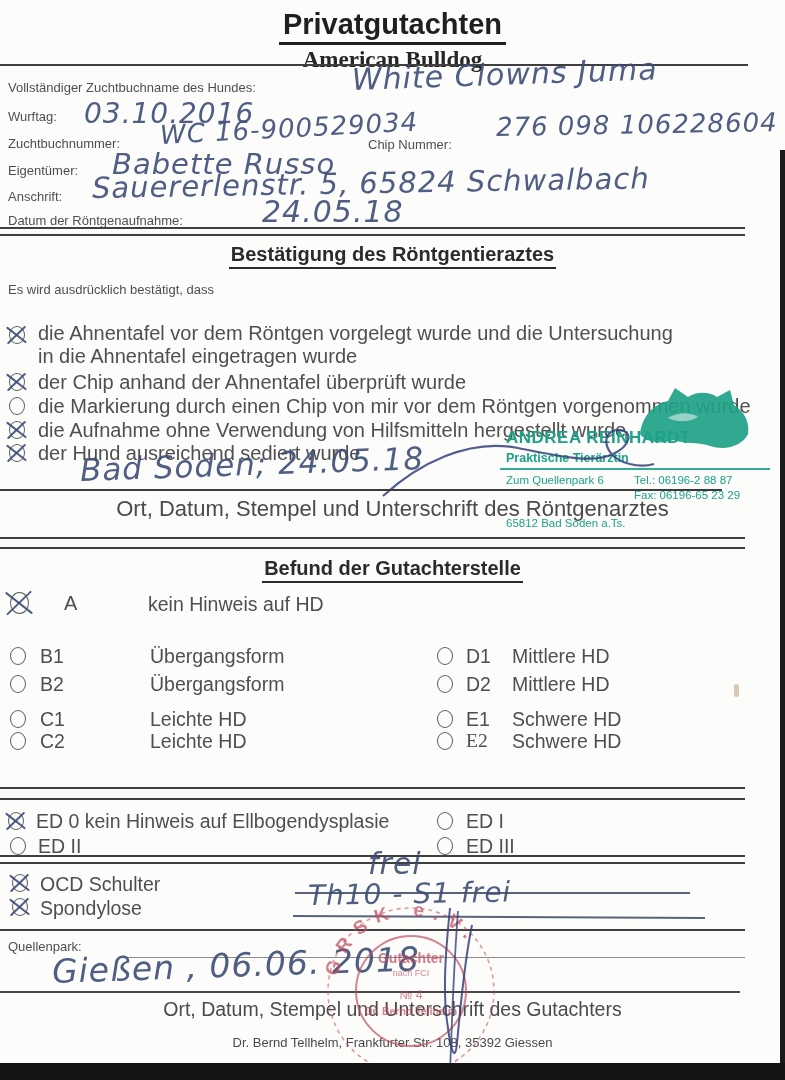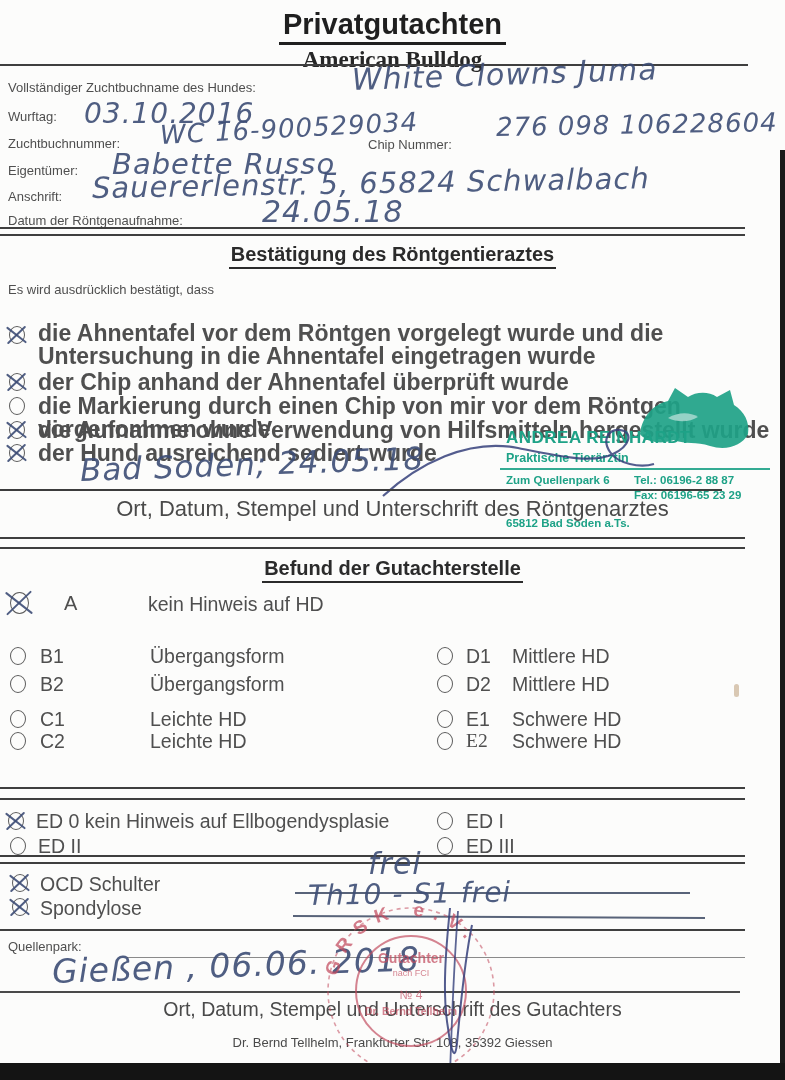--- a/index.html
+++ b/index.html
@@ -24,26 +24,26 @@
     transform-origin:left center;opacity:.9;}
   .chk{position:absolute;width:14px;height:16px;border:1.7px solid #5c5c5c;border-radius:50%;}
   .chk.checked::before,.chk.checked::after{
     content:"";position:absolute;width:25px;height:1.9px;background:#3d4d75;
     top:7px;left:-6px;border-radius:2px;opacity:.9;}
   .chk.checked::before{transform:rotate(38deg);}
   .chk.checked::after{transform:rotate(-44deg);}
   .chk.big{width:17px;height:20px;}
   .chk.big.checked::before,.chk.big.checked::after{width:34px;left:-9px;top:9px;}
   .code{position:absolute;font-size:19.5px;color:#4f4f4f;white-space:nowrap;}
-  .itm{position:absolute;font-size:23px;color:#4f4f4f;line-height:23px;font-weight:bold;}
+  .itm{position:absolute;font-size:20px;color:#4f4f4f;line-height:23px;}
   .cap{position:absolute;width:100%;text-align:center;font-size:22px;color:#4a4a4a;}
   .inkline{position:absolute;height:1.7px;background:#3b4862;opacity:.85;}
   .gs-name{position:absolute;font-size:17px;font-weight:bold;letter-spacing:.5px;color:#1ea287;}
   .gs-sub{position:absolute;font-size:12.5px;font-weight:bold;color:#1ea287;}
-  .gs-addr{position:absolute;font-size:11.5px;font-weight:bold;color:#1ea287;}
+  .gs-addr{position:absolute;font-size:11.5px;font-weight:normal;color:#1ea287;}
   .stamp-red{position:absolute;opacity:.85;}
   svg{display:block;}
 </style>
 </head>
 <body>
 
 <div class="page">
 
   <div class="h1" style="top:8px;"><span>Privatgutachten</span></div>
   <div class="h1sub" style="top:47px;">American Bulldog</div>

